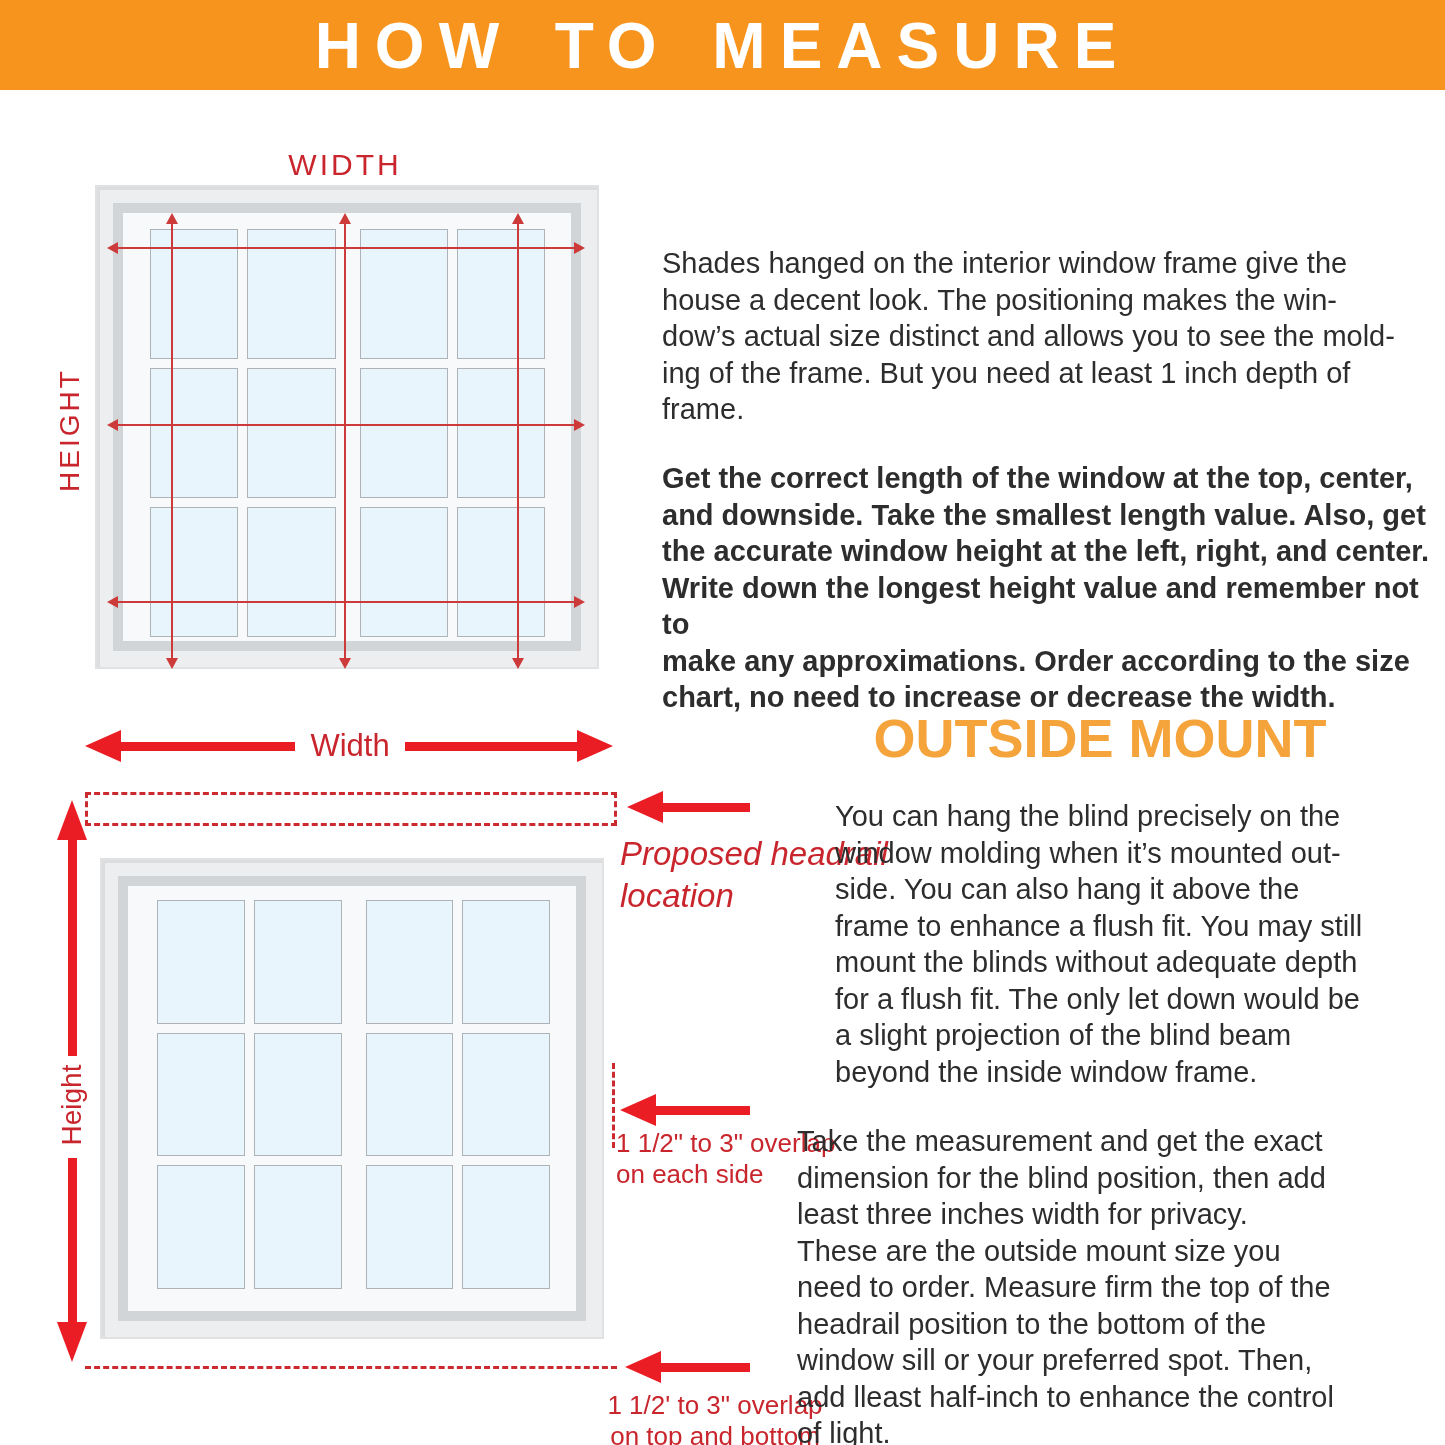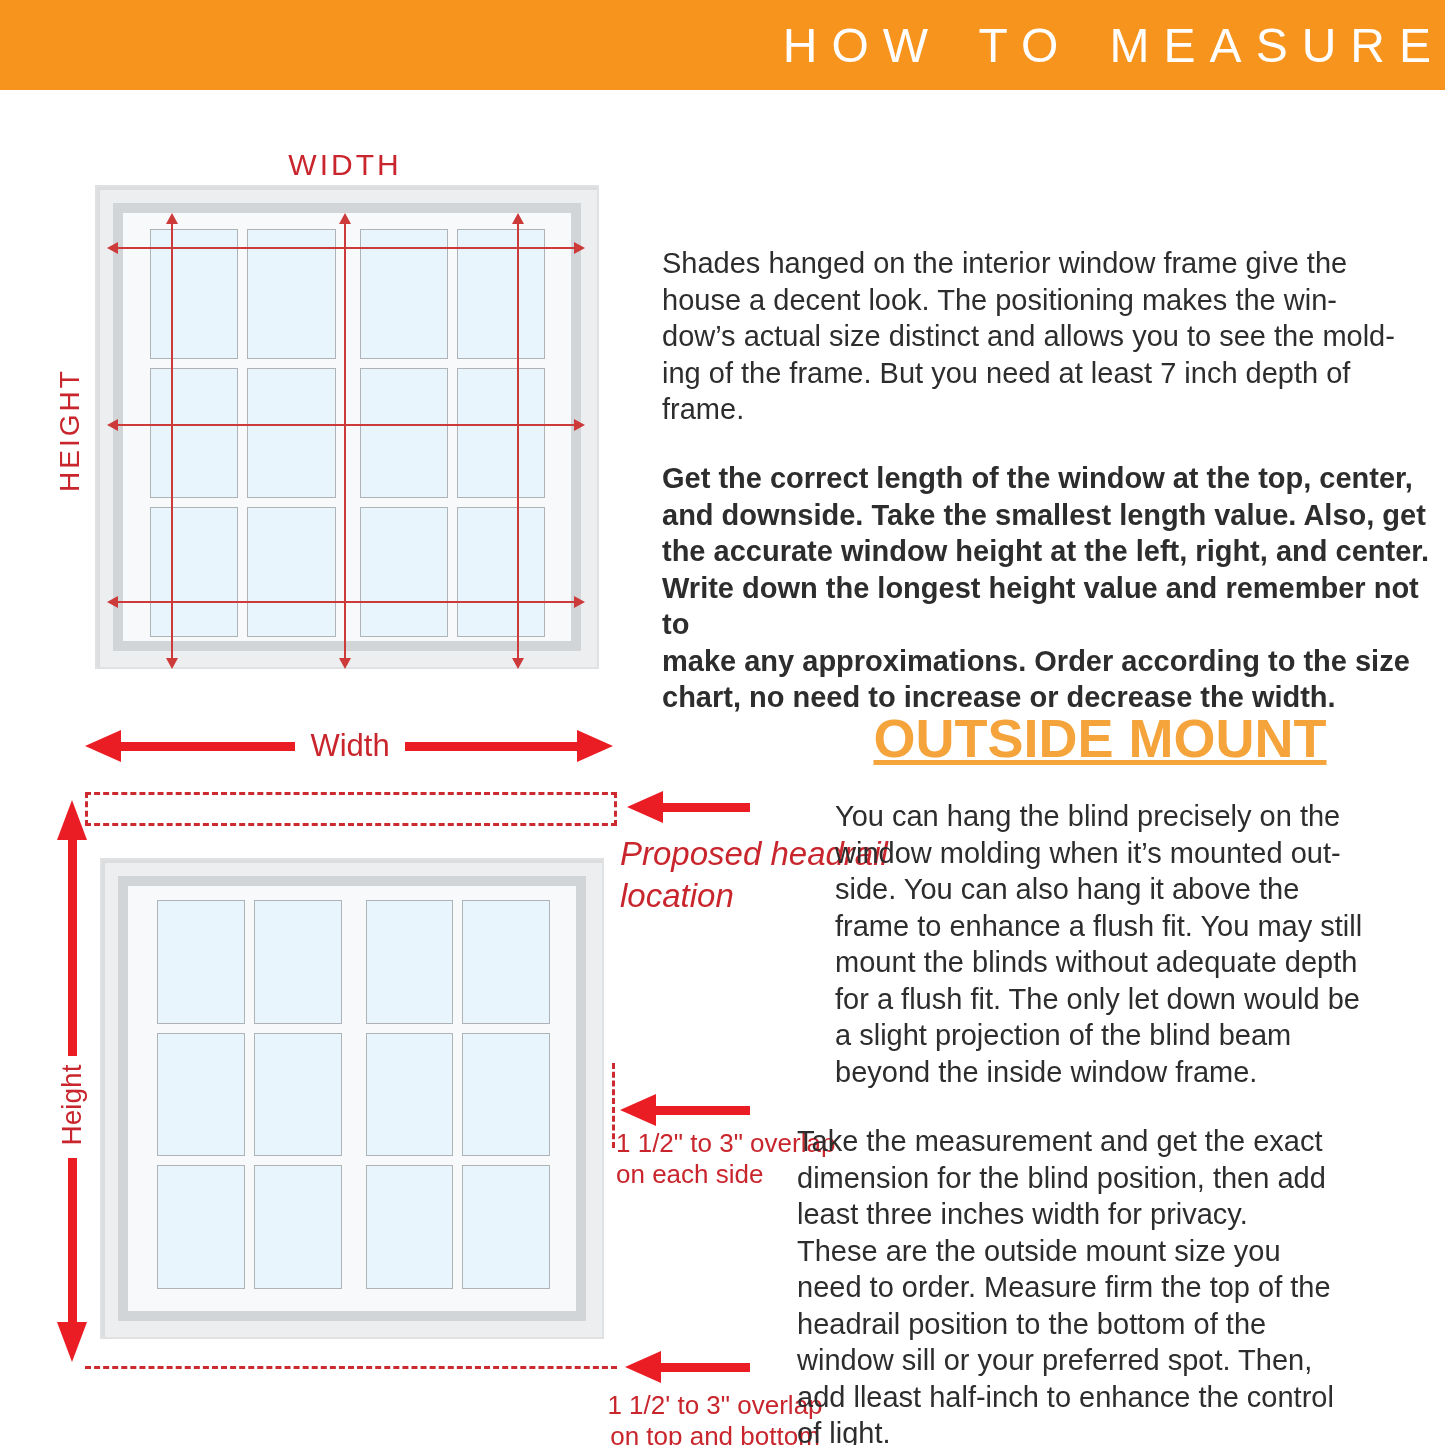--- a/index.html
+++ b/index.html
@@ -8,22 +8,22 @@
     --dashed-red:#CC2A2E; --body-text:#2D2D2D;
     --frame-outer:#EDEEEF; --frame-bezel:#D2D5D7; --frame-inner:#F8F9FA;
     --pane-blue:#E9F5FC; --pane-border:#AEB3B7;
   }
   html,body{margin:0;padding:0;background:#fff;}
   .canvas{position:relative;width:1445px;height:1445px;background:#FFFFFF;overflow:hidden;
           font-family:"Liberation Sans", sans-serif;}
 
   
   .banner{position:absolute;left:0;top:0;width:1445px;height:90px;background:var(--banner-bg);}
-  .banner .title{position:absolute;left:0;top:0;width:100%;height:90px;line-height:92px;text-align:right;
-    color:var(--banner-text);font-size:48px;font-weight:normal;letter-spacing:14px;word-spacing:10px;}
+  .banner .title{position:absolute;left:0;top:0;width:100%;height:90px;line-height:92px;text-align:center;
+    color:var(--banner-text);font-size:64px;font-weight:bold;letter-spacing:14px;word-spacing:10px;}
 
   
   .window{position:absolute;background:var(--frame-outer);border:2px solid #E0E1E2;
           box-shadow:inset 3px 3px 0 #DCDDDE;}
   .bezel{position:absolute;inset:16px;background:var(--frame-bezel);}
   .inner{position:absolute;inset:26px;background:var(--frame-inner);}
   .panes{position:absolute;display:flex;gap:24px;}
   .panel{flex:1;display:grid;grid-template-columns:1fr 1fr;grid-template-rows:repeat(3,1fr);gap:9px;}
   .pane{background:var(--pane-blue);border:1px solid var(--pane-border);}
 
@@ -97,21 +97,21 @@
   <div class="thin-h" style="left:118px;top:247px;width:456px;"></div>
   <div class="thin-h" style="left:118px;top:424px;width:456px;"></div>
   <div class="thin-h" style="left:118px;top:601px;width:456px;"></div>
   <div class="thin-v" style="left:171px;top:224px;height:434px;"></div>
   <div class="thin-v" style="left:344px;top:224px;height:434px;"></div>
   <div class="thin-v" style="left:517px;top:224px;height:434px;"></div>
 
   <div class="body-para" style="left:662px;top:245px;width:770px;">Shades hanged on the interior window frame give the
 house a decent look. The positioning makes the win-
 dow’s actual size distinct and allows you to see the mold-
-ing of the frame. But you need at least 7 inch depth of
+ing of the frame. But you need at least 1 inch depth of
 frame.</div>
   <div class="body-para" style="left:662px;top:460px;width:770px;font-weight:bold;">Get the correct length of the window at the top, center,
 and downside. Take the smallest length value. Also, get
 the accurate window height at the left, right, and center.
 Write down the longest height value and remember not to
 make any approximations. Order according to the size
 chart, no need to increase or decrease the width.</div>
 
   <div class="tri left" style="left:85px;top:730px;"></div>
   <div class="shaft" style="left:119px;top:742px;width:176px;height:9px;"></div>
@@ -159,21 +159,21 @@
   <div class="shaft" style="left:654px;top:1106px;width:96px;height:9px;"></div>
   <div class="red-label" style="left:616px;top:1128px;font-size:26px;line-height:31px;">1 1/2" to 3" overlap
 on each side</div>
 
   <div class="dashed-hline" style="left:85px;top:1366px;width:532px;"></div>
   <div class="tri left" style="left:625px;top:1351px;"></div>
   <div class="shaft" style="left:659px;top:1363px;width:91px;height:9px;"></div>
   <div class="red-label" style="left:605px;top:1390px;width:220px;text-align:center;font-size:26px;line-height:31px;">1 1/2' to 3" overlap
 on top and bottom</div>
 
-  <div class="mount-heading" style="left:800px;top:710px;width:600px;font-size:54px;text-decoration:underline;">OUTSIDE MOUNT</div>
+  <div class="mount-heading" style="left:800px;top:710px;width:600px;font-size:54px;">OUTSIDE MOUNT</div>
   <div class="body-para" style="left:797px;top:798px;width:648px;margin-left:38px;">You can hang the blind precisely on the
 window molding when it’s mounted out-
 side. You can also hang it above the
 frame to enhance a flush fit. You may still
 mount the blinds without adequate depth
 for a flush fit. The only let down would be
 a slight projection of the blind beam
 beyond the inside window frame.</div>
   <div class="body-para" style="left:797px;top:1123px;width:648px;">Take the measurement and get the exact
 dimension for the blind position, then add

